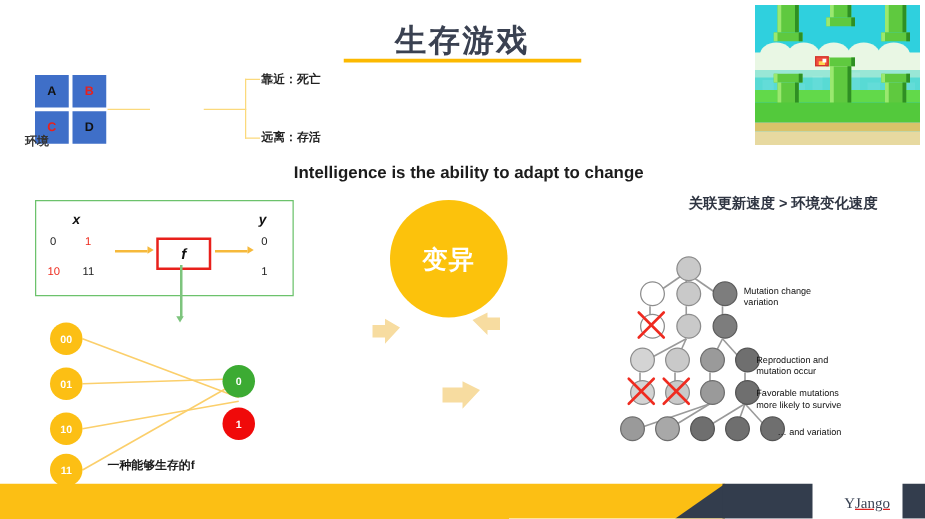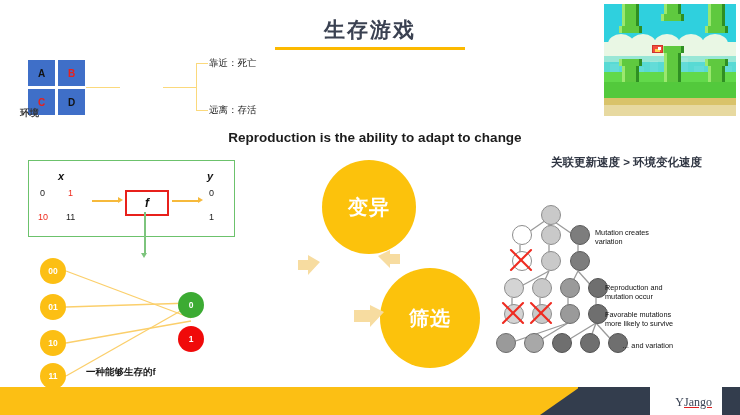--- a/index.html
+++ b/index.html
@@ -2,21 +2,21 @@
 <html><head>
 <meta charset="utf-8">
 <style>
   html,body{margin:0;padding:0;background:#fff;}
   body{width:740px;height:415px;overflow:hidden;
        font-family:"Liberation Sans","DejaVu Sans",sans-serif;}
   #slide{position:relative;width:740px;height:415px;background:#ffffff;overflow:hidden;}
 
   
   .title{position:absolute;left:0;top:16px;width:740px;text-align:center;
-         font-size:21px;font-weight:bold;color:#3a4151;letter-spacing:2px;}
+         font-size:25px;font-weight:bold;color:#3a4151;letter-spacing:2px;}
   .title-rule{position:absolute;left:275px;top:47px;width:190px;height:3px;background:#fcb900;}
 
   
   .subhead{position:absolute;left:250px;top:78px;width:250px;text-align:center;
            font-size:19px;font-weight:bold;color:#3a4151;letter-spacing:2px;}
   .eng-line{position:absolute;left:150px;top:130px;width:450px;text-align:center;
             font-size:13.5px;font-weight:bold;color:#1c1c1c;}
 
   
   .flappy{position:absolute;left:604px;top:4px;width:132px;height:112px;overflow:hidden;
@@ -43,21 +43,21 @@
         font-size:10px;font-weight:bold;}
   .cell.k{color:#121212;} .cell.r{color:#e8211c;}
   .env-label{position:absolute;left:20px;top:107px;width:76px;
              font-size:9.5px;font-weight:bold;color:#333;}
 
   
   .ge-circle{position:absolute;left:120px;top:66px;width:43px;height:43px;border-radius:50%;
              background:#fcbf14;display:flex;align-items:center;justify-content:center;
              color:#fff;font-size:10px;font-weight:bold;}
   .conn{position:absolute;background:#fbd97c;}
-  .branch-txt{position:absolute;font-size:9.5px;font-weight:normal;color:#222;white-space:nowrap;}
+  .branch-txt{position:absolute;font-size:9.5px;font-weight:bold;color:#222;white-space:nowrap;}
 
   
   .fpanel{position:absolute;left:28px;top:160px;width:205px;height:75px;
           border:1.5px solid #6cc26c;background:#fff;}
   .fp-t{position:absolute;font-style:italic;font-weight:bold;font-size:11px;color:#111;}
   .fp-n{position:absolute;font-size:9px;color:#222;}
   .fp-n.r{color:#ee2b1e;}
   .fbox{position:absolute;left:125px;top:190px;width:40px;height:22px;border:2px solid #e8201b;
         background:#fff;display:flex;align-items:center;justify-content:center;
         font-style:italic;font-weight:bold;font-size:12px;color:#111;}
@@ -191,24 +191,23 @@
     <line x1="66" y1="131" x2="191" y2="60" stroke="#fbcf6b" stroke-width="1.3"></line>
   </svg>
   <div class="bnode y" style="left:40px;top:258px;">00</div>
   <div class="bnode y" style="left:40px;top:294px;">01</div>
   <div class="bnode y" style="left:40px;top:330px;">10</div>
   <div class="bnode y" style="left:40px;top:363px;">11</div>
   <div class="bnode g" style="left:178px;top:292px;">0</div>
   <div class="bnode r" style="left:178px;top:326px;">1</div>
   <div class="map-caption">一种能够生存的f</div>
 
-  <div class="eng-line">Reproduction is the ability to adapt to change</div>
-
-  <div class="ccirc" style="left:322px;top:160px;width:94px;height:94px;">变异</div>
-  <div class="ccirc" style="left:380px;top:268px;width:100px;height:100px;">筛选</div>
+  <div class="eng-line">Intelligence is the ability to adapt to change</div>
+
+  <div class="ccirc" style="left:312px;top:160px;width:94px;height:94px;">变异</div>
 
   <svg style="position:absolute;left:250px;top:150px;width:250px;height:230px;">
     <polygon points="128,106 140,100 140,104 150,104 150,114 140,114 140,118" fill="#f7dca0"></polygon>
     <polygon points="70,112 58,105 58,110 48,110 48,120 58,120 58,125" fill="#f7dca0"></polygon>
     <polygon points="134,162 120,155 120,160 104,160 104,172 120,172 120,177" fill="#f7dca0"></polygon>
   </svg>
 
   <div class="cn-ineq">关联更新速度 &gt; 环境变化速度</div>
 
   <svg style="position:absolute;left:490px;top:198px;width:250px;height:175px;">
@@ -265,21 +264,21 @@
     <g stroke="#ef2b20" stroke-width="2.1" stroke-linecap="round">
       <line x1="21" y1="52" x2="41" y2="72"></line>
         <line x1="41" y1="52" x2="21" y2="72"></line>
       <line x1="13" y1="105" x2="33" y2="125"></line>
         <line x1="33" y1="105" x2="13" y2="125"></line>
       <line x1="41" y1="105" x2="61" y2="125"></line>
         <line x1="61" y1="105" x2="41" y2="125"></line>
     </g>
   </svg>
 
-  <div class="tlabel" style="left:595px;top:228px;">Mutation creates
+  <div class="tlabel" style="left:595px;top:228px;">Mutation change
 variation</div>
   <div class="tlabel" style="left:605px;top:283px;">Reproduction and
 mutation occur</div>
   <div class="tlabel" style="left:605px;top:310px;">Favorable mutations
 more likely to survive</div>
   <div class="tlabel" style="left:622px;top:341px;">… and variation</div>
 
   <div class="foot-yellow"></div>
   <div class="foot-wedge"></div>
   <div class="foot-dark"></div>

